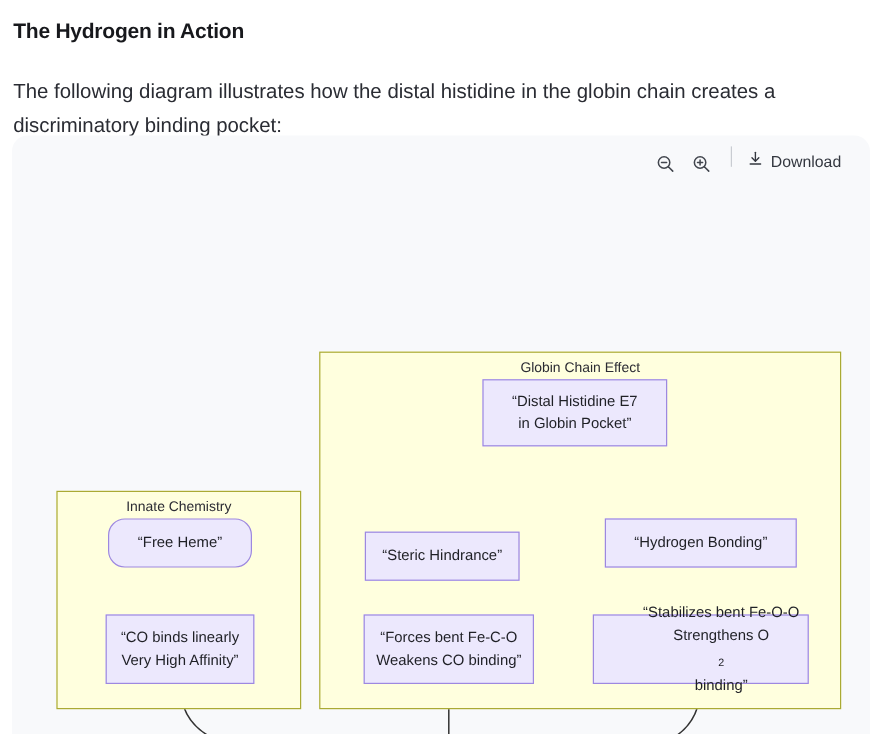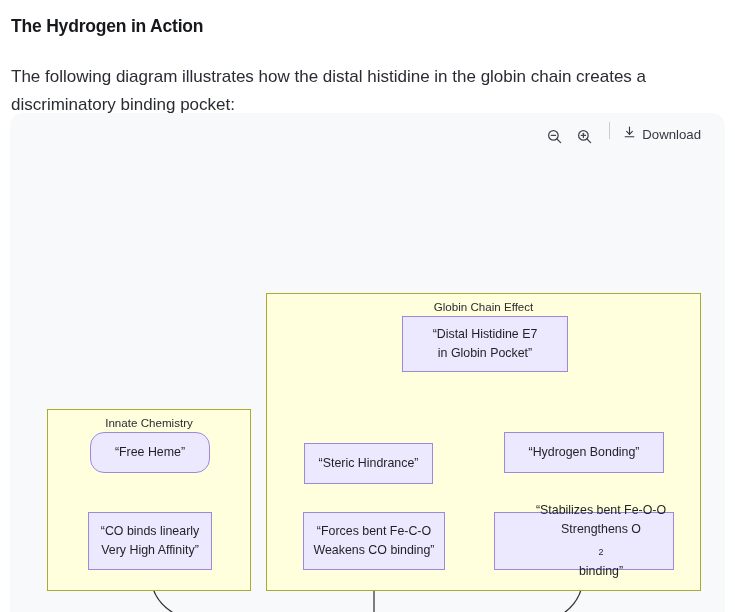--- a/index.html
+++ b/index.html
@@ -163,21 +163,21 @@
       </svg>
 
       <div class="cluster" style="left:37px; top:251px; width:204px; height:182px;">
         <div class="cluster-label">Innate Chemistry</div>
       </div>
 
       <div class="cluster" style="left:256px; top:135px; width:435px; height:298px;">
         <div class="cluster-label">Globin Chain Effect</div>
       </div>
 
-      <div class="node" style="left:392px; top:158px; width:166px; height:56px;">
+      <div class="node" style="left:392px; top:158px; width:154px; height:56px;">
         <span>“Distal Histidine E7</span>
         <span>in Globin Pocket”</span>
       </div>
 
       <div class="node" style="left:80px; top:274px; width:120px; height:41px;border-radius:14px;">
         <span>“Free Heme”</span>
       </div>
 
       <div class="node" style="left:294px; top:274px; width:129px; height:41px;margin-top:11px;">
         <span>“Steric Hindrance”</span>

